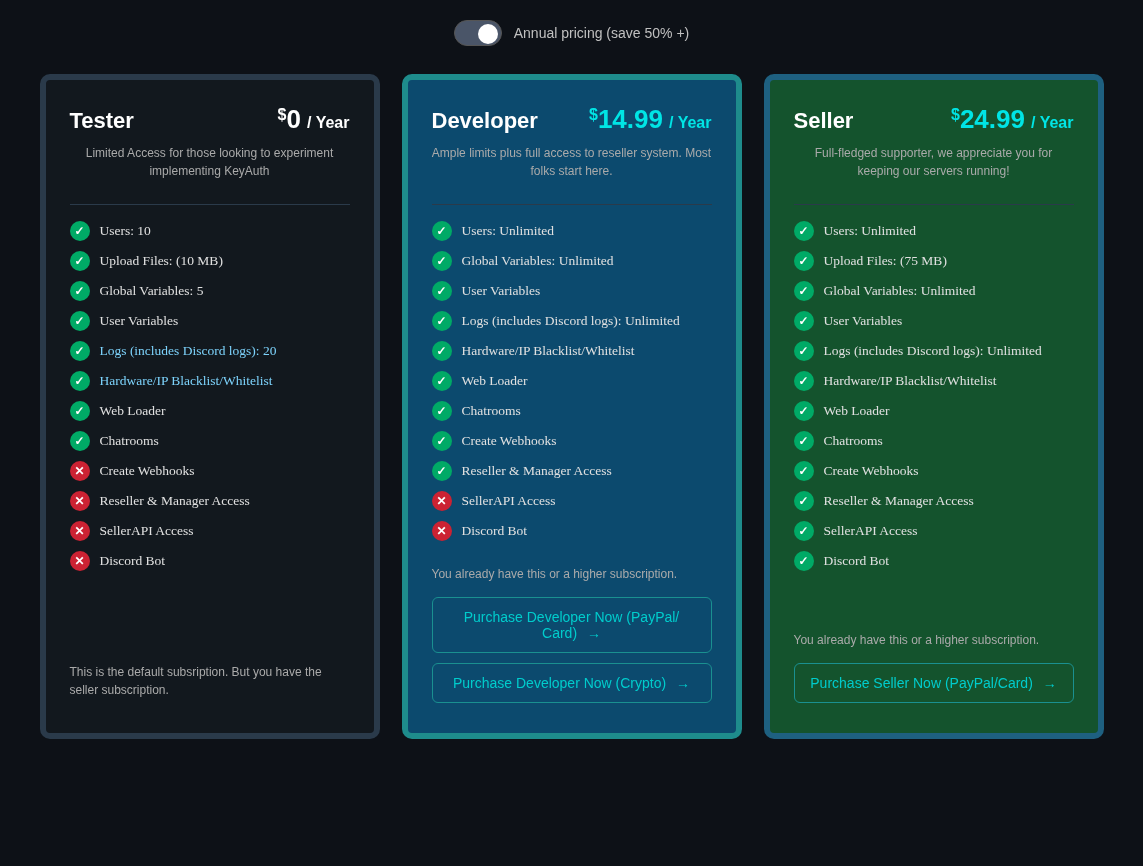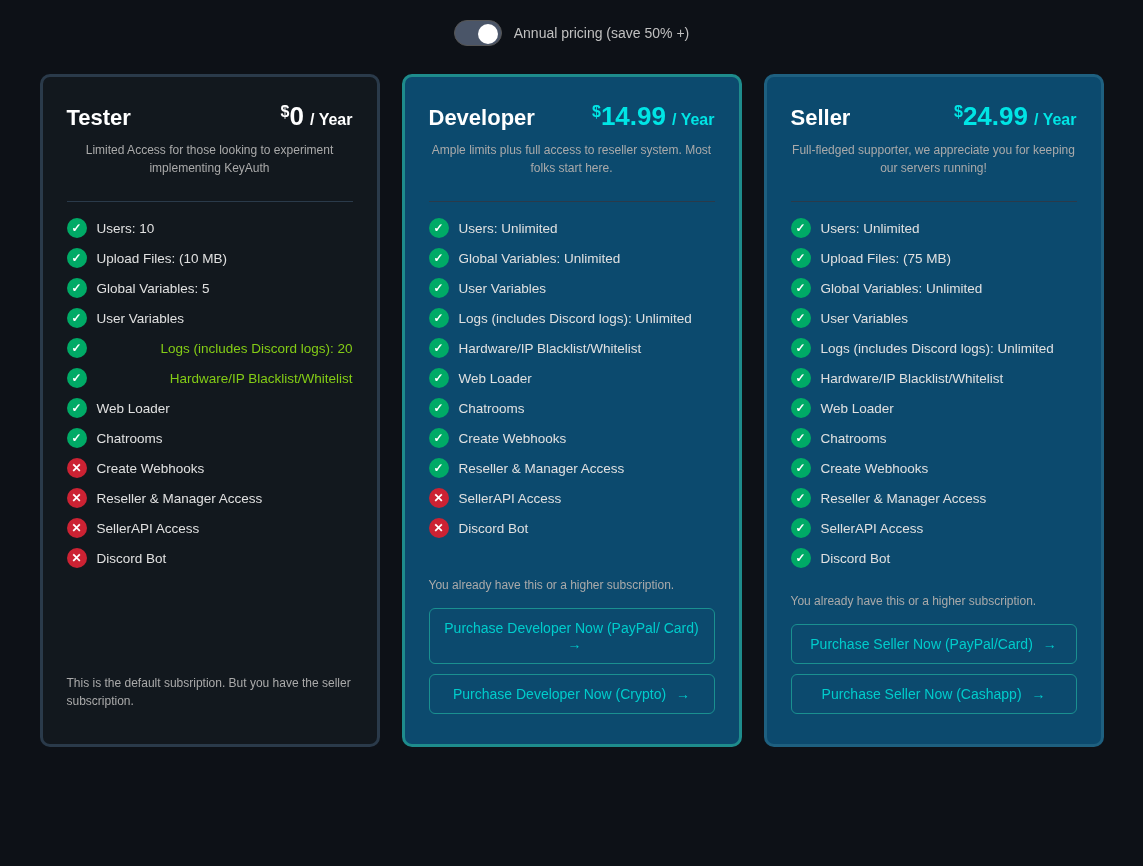--- a/index.html
+++ b/index.html
@@ -51,39 +51,39 @@
       justify-content: center;
       gap: 22px;
       max-width: 1100px;
       margin: 0 auto;
     }
 
     .plan-card {
       flex: 1;
       max-width: 340px;
       border-radius: 10px;
-      border: 3px solid #c2410c;
+      border: 6px solid #c2410c;
       padding: 24px 24px 20px;
       display: flex;
       flex-direction: column;
       gap: 0;
       background: #13191f;
     }
 
     .plan-card.tester {
       border-color: #2a3a4a;
       background: #12181e;
     }
     .plan-card.developer {
       border-color: #1e8c8c;
       background: #0c4a6e;
     }
     .plan-card.seller {
       border-color: #1e6080;
-      background: #0c4a6e;
+      background: #14532d;
     }
 
     .plan-name {
       font-size: 22px;
       font-weight: 700;
       color: #ffffff;
       margin-bottom: 6px;
     }
 
     .plan-price {
@@ -135,26 +135,26 @@
       margin-bottom: 16px;
       flex: 1;
     }
 
     .feature-item {
       display: flex;
       align-items: center;
       gap: 10px;
       font-size: 13.5px;
       color: #e0e0e0;
+      font-family: Liberation Serif, serif;
     }
 
     .feature-item.highlight {
-      color: #84cc16;
+      color: #7dd3fc;
       font-weight: 500;
-      justify-content: space-between;
     }
 
     .icon-check {
       width: 20px;
       height: 20px;
       border-radius: 50%;
       background: #00aa66;
       display: flex;
       align-items: center;
       justify-content: center;
@@ -399,15 +399,14 @@
           <span class="icon-check"></span>
           <span>SellerAPI Access</span>
         </li>
         <li class="feature-item">
           <span class="icon-check"></span>
           <span>Discord Bot</span>
         </li>
       </ul>
       <div class="bottom-note">You already have this or a higher subscription.</div>
       <button class="btn-purchase">Purchase Seller Now (PayPal/Card) <span class="arrow">→</span></button>
-      <button class="btn-purchase">Purchase Seller Now (Cashapp) <span class="arrow">→</span></button>
     </div>
   </div>
 
 </body></html>

